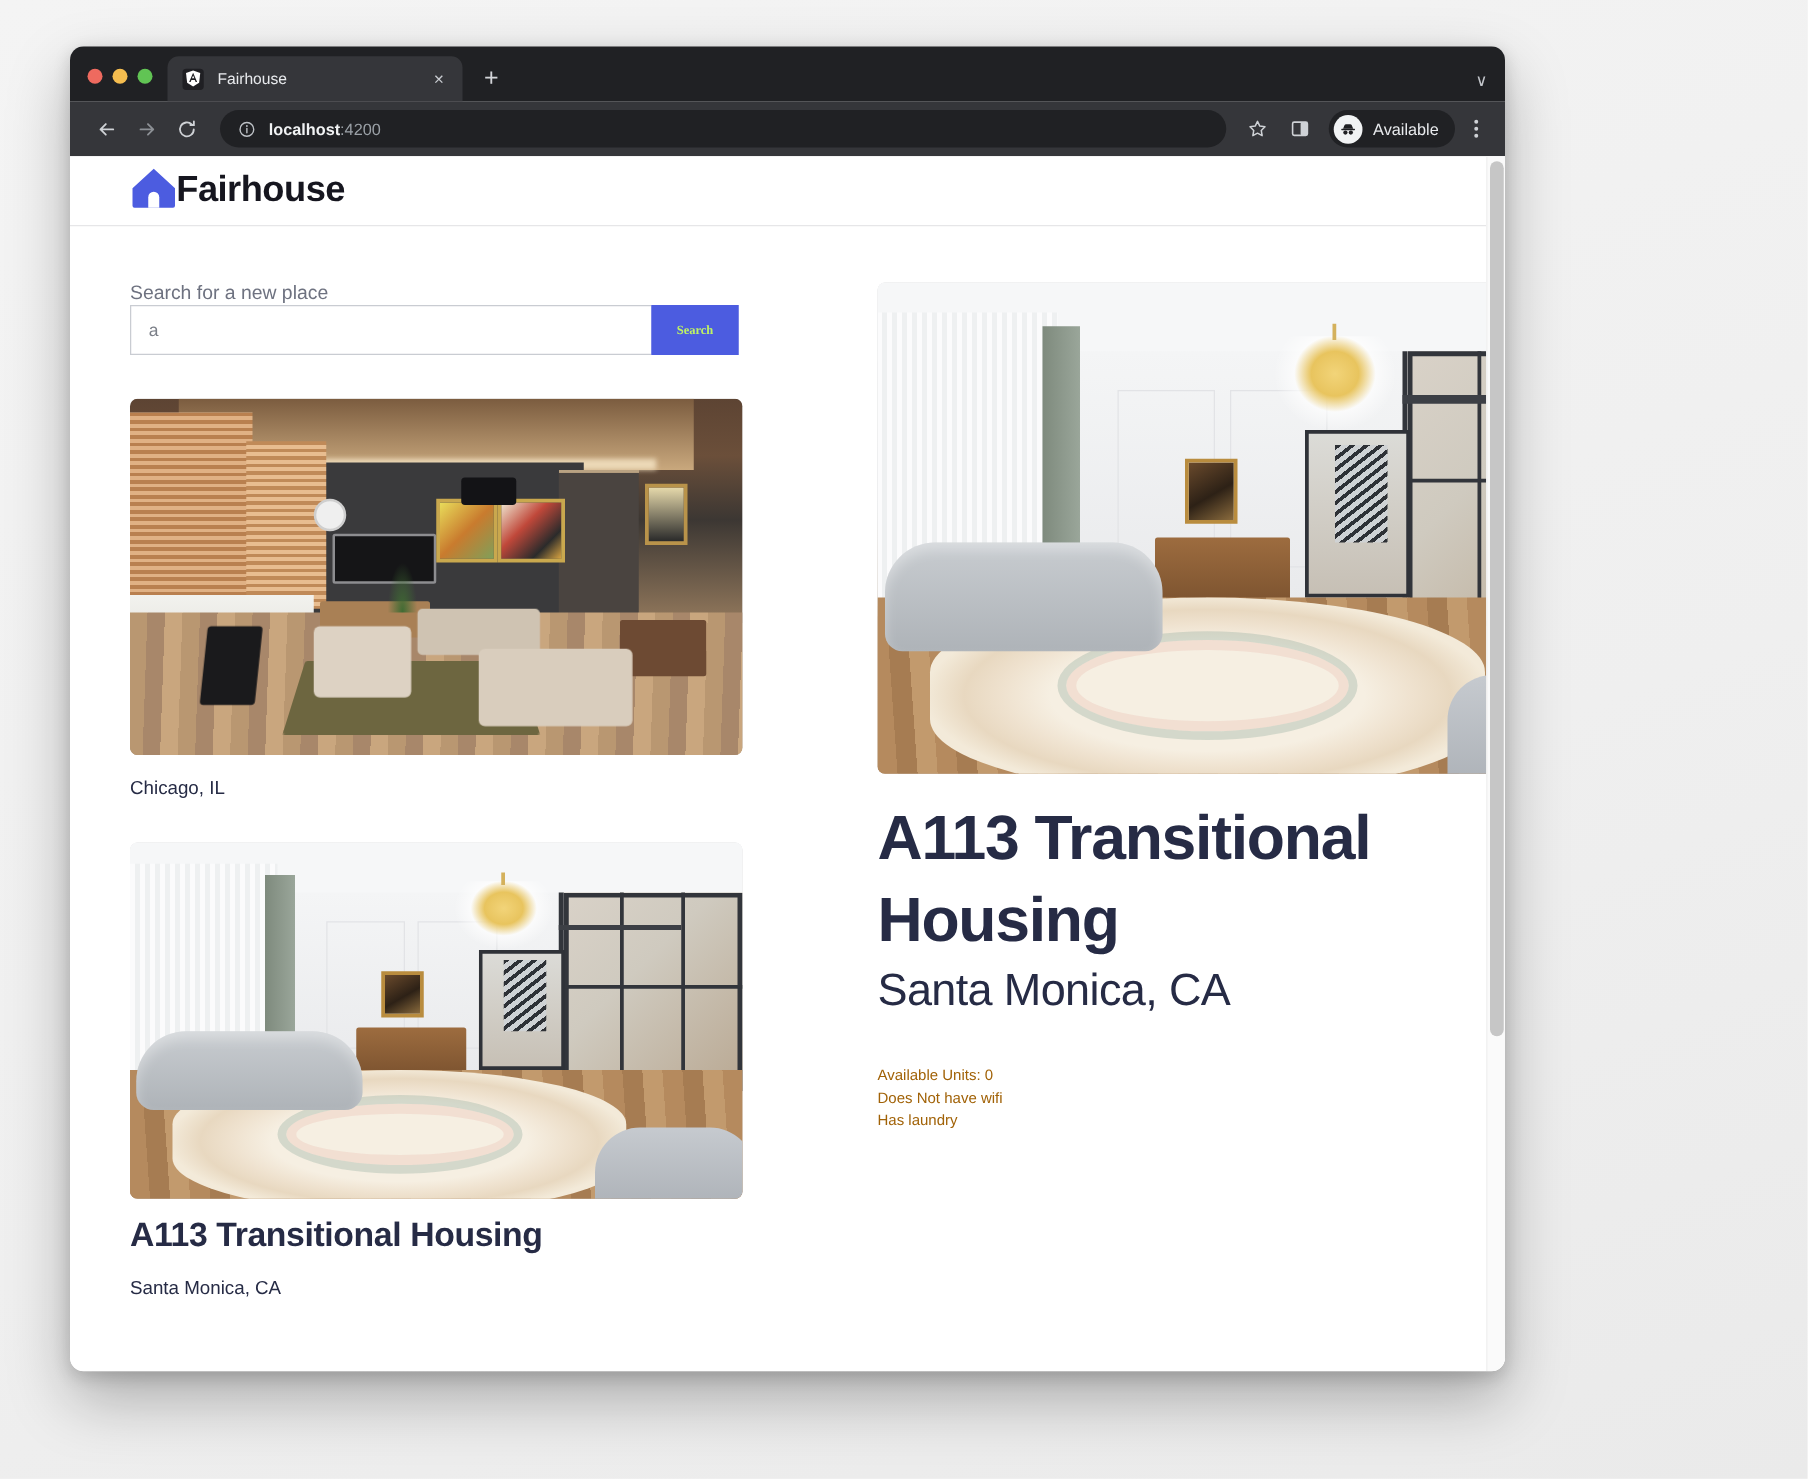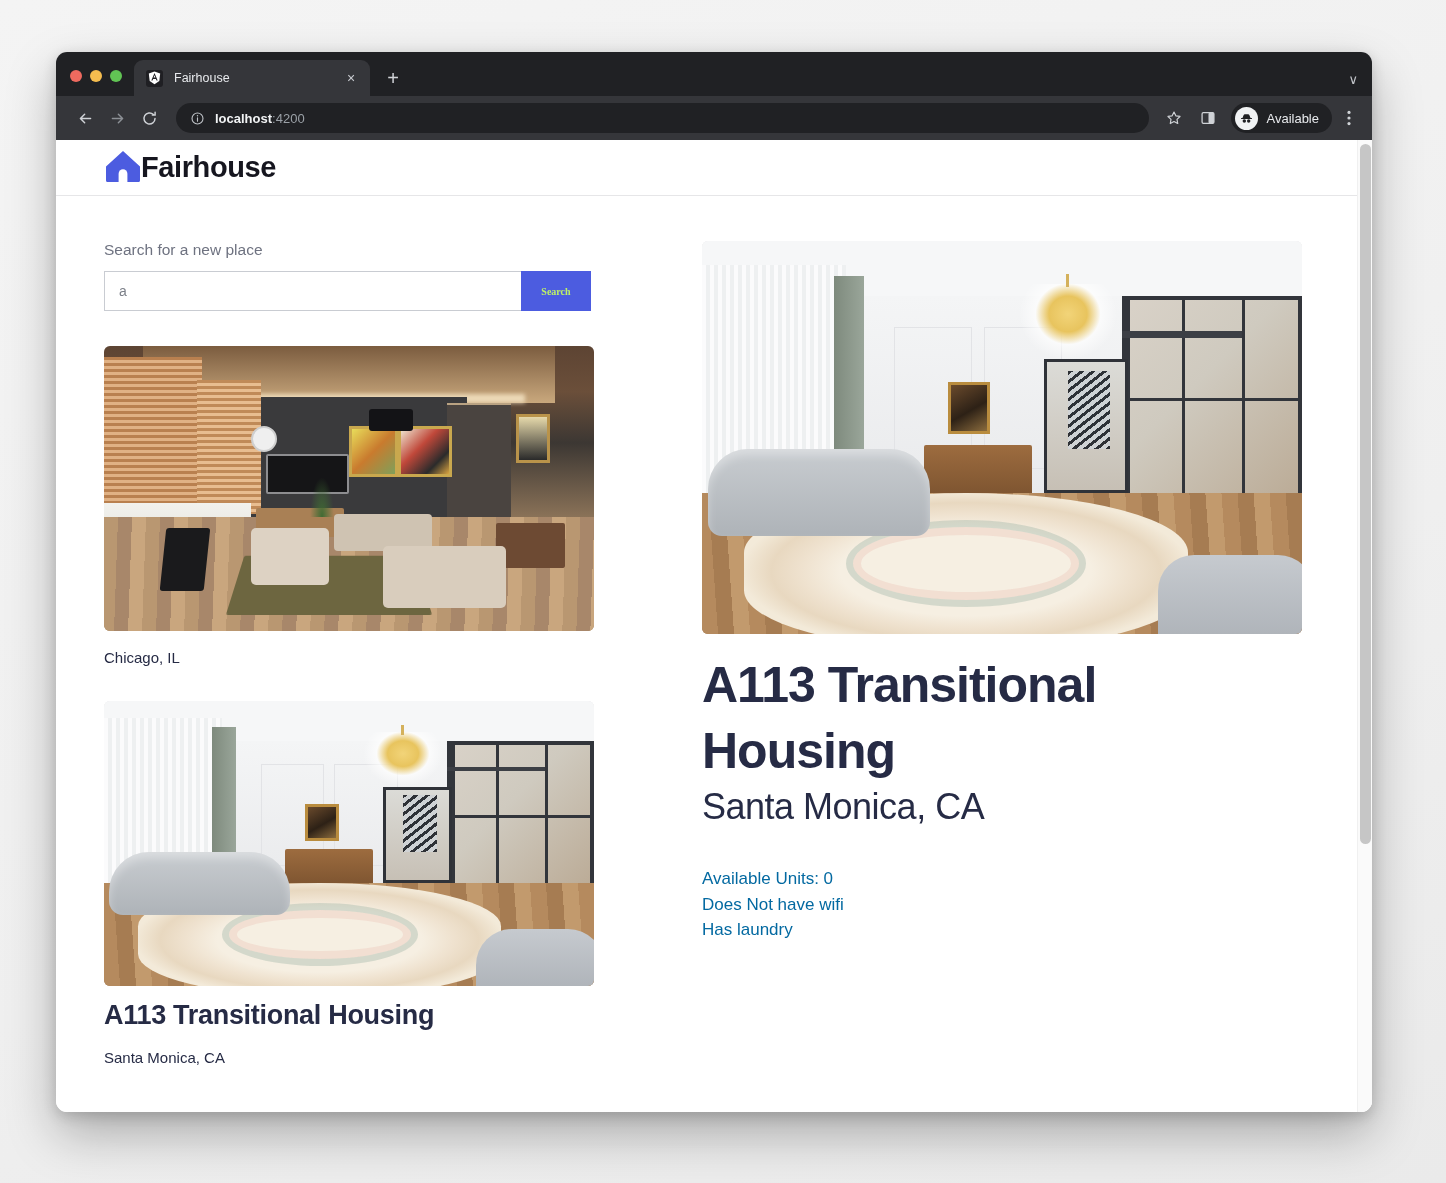--- a/index.html
+++ b/index.html
@@ -11,22 +11,22 @@
   }
   .page {
     position: relative;
     width: 1446px; height: 1183px;
     background: linear-gradient(160deg,#f4f4f4 0%, #efefef 60%, #eaeaea 100%);
   }
 
   
   .browser {
     position: absolute;
-    left: 56px; top: 52px;
-    width: 1316px; height: 1060px;
+    left: 56px; top: 37px;
+    width: 1148px; height: 1060px;
     border-radius: 11px;
     box-shadow: 0 22px 50px rgba(0,0,0,0.28), 0 4px 14px rgba(0,0,0,0.16);
     overflow: hidden;
     background: #fff;
   }
 
   
   .tabstrip {
     height: 44px; background: #202124;
     display: flex; align-items: flex-end; position: relative;
@@ -130,21 +130,21 @@
   }
 
   
   .app-body {
     display:flex; padding: 45px 48px 0 48px; gap: 0;
   }
   .col-left { width: 540px; flex: 0 0 auto; }
   .col-right { flex: 1 1 auto; padding-left: 58px; }
 
   .search-label {
-    font-size: 15.5px; color: #6e7280; margin-bottom: 12px;
+    font-size: 15.5px; color: #6e7280; margin-bottom: 0;
   }
   .search-row { display:flex; width: 487px; height: 40px; }
   .search-input {
     flex: 1 1 auto; border: 1px solid #c9ccd2; border-right:none;
     font-family: "Liberation Sans", sans-serif;
     font-size: 14px; color:#7b7f88; padding: 0 14px;
     background:#fff; outline:none; border-radius:0;
   }
   .search-btn {
     flex: 0 0 auto; width: 70px; border: none;
@@ -169,21 +169,21 @@
   }
   .detail-title {
     margin-top: 18px; font-size: 50px; font-weight: 700;
     color:#262b45; line-height: 1.32; letter-spacing:-1px;
     max-width: 520px;
   }
   .detail-city {
     font-size: 36px; color:#262b45; letter-spacing:-0.5px; margin-top: 2px;
   }
   .detail-facts { margin-top: 38px; }
-  .fact { font-size: 17px; color:#0369a1; line-height: 1.5; }
+  .fact { font-size: 12px; color:#a16207; line-height: 1.5; }
 
   
   .scrollbar {
     position:absolute; top:0; right:0; bottom:0; width:15px;
     background:#fafafa; border-left:1px solid #f0f0f0;
   }
   .scroll-thumb {
     position:absolute; left:2px; top:4px; width:11px; height:700px;
     background:#c6c6c6; border-radius:6px;
   }

